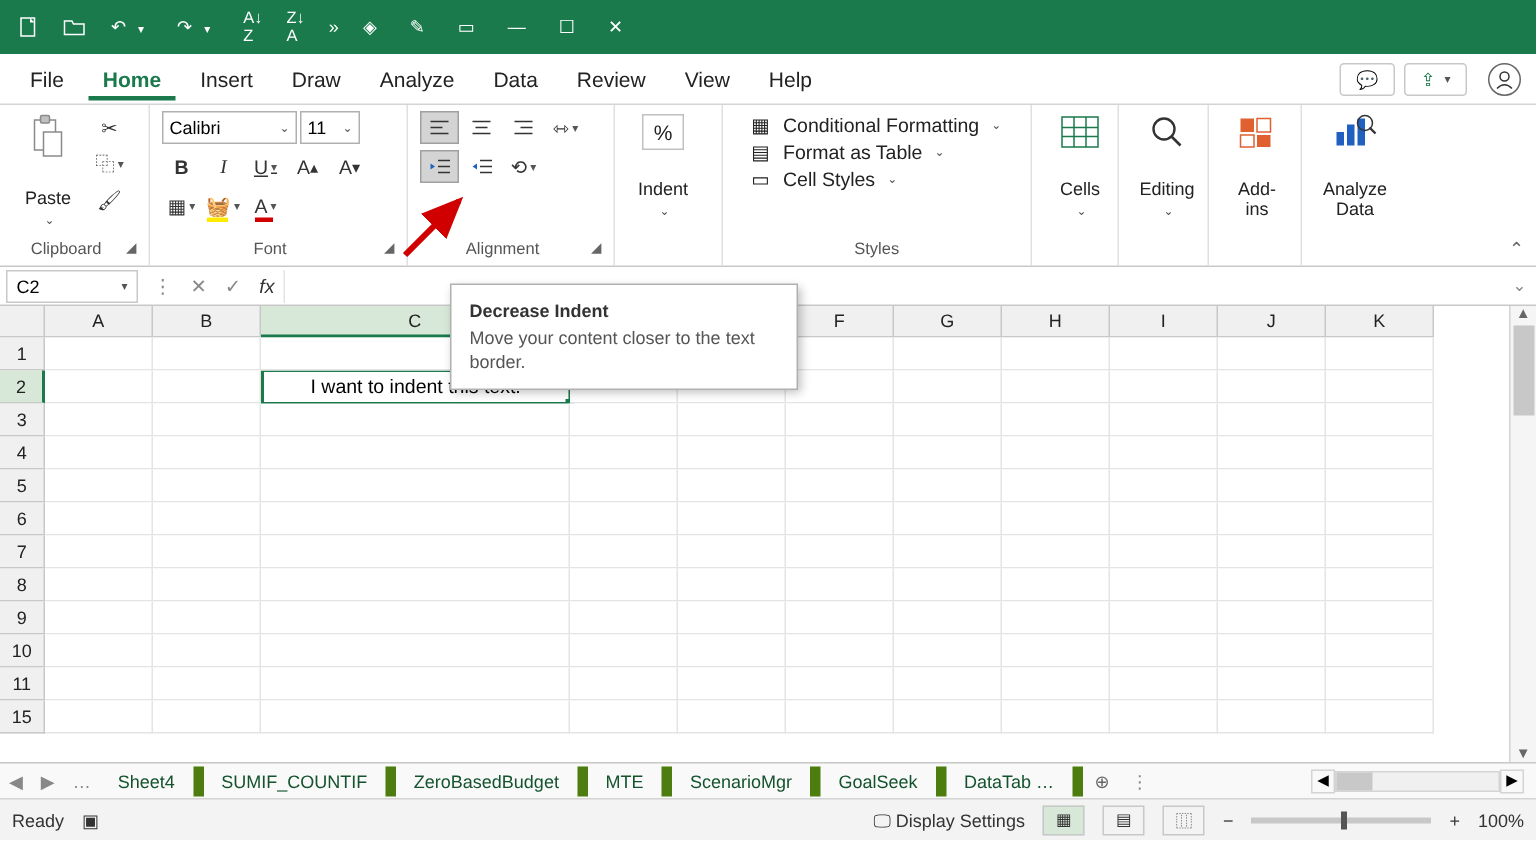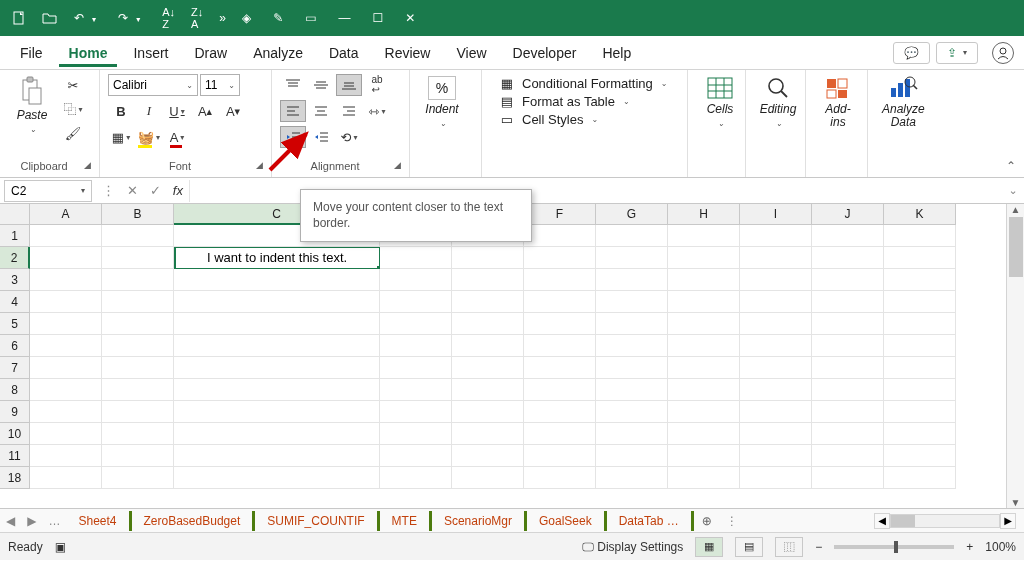--- a/index.html
+++ b/index.html
@@ -21,21 +21,21 @@
 .ribbon-tabs .spacer{flex:1;}
 .ribbon-tabs .btn{border:1px solid #c8c8c8;padding:3px 10px;border-radius:3px;color:#1a7a4c;display:flex;align-items:center;gap:4px;font-size:12px;}
 .ribbon-tabs .avatar{width:22px;height:22px;border:1px solid #666;border-radius:50%;display:flex;align-items:center;justify-content:center;margin-left:8px;}
 
 
 .ribbon { height:108px; background:#fff; border-bottom:1px solid #c8c8c8; display:flex; position:relative;}
 .group { border-right:1px solid #e0e0e0; padding:4px 8px 2px 8px; display:flex; flex-direction:column; justify-content:space-between;}
 .group-label { text-align:center; font-size:11px; color:#555; padding-top:1px; height:16px;}
 .group-body { flex:1; display:flex; align-items:flex-start; gap:4px;}
 .big-btn { display:flex; flex-direction:column; align-items:center; justify-content:flex-end; font-size:12px; color:#222; padding:2px 6px; min-width:48px;text-align:center;}
-.big-btn .lbl{margin-top:3px;line-height:1.1;font-style:italic;}
+.big-btn .lbl{margin-top:20px;line-height:1.1;}
 .col{display:flex;flex-direction:column;gap:2px;}
 .row{display:flex;gap:2px;align-items:center;}
 .mini{width:26px;height:22px;display:flex;align-items:center;justify-content:center;font-size:13px;color:#333;border:1px solid transparent;}
 select,.combo{border:1px solid #b0b0b0;font-size:12px;height:22px;background:#fff;}
 .font-name{width:90px;padding:0 4px;display:flex;align-items:center;justify-content:space-between;}
 .font-size{width:40px;padding:0 4px;display:flex;align-items:center;justify-content:space-between;}
 .dlauncher{font-size:9px;color:#666;float:right;margin-left:4px;}
 .styles-list{display:flex;flex-direction:column;gap:3px;font-size:13px;color:#222;padding:2px 8px;}
 .styles-list div{display:flex;align-items:center;gap:6px;}
 .collapse-arrow{position:absolute;right:8px;bottom:4px;font-size:12px;color:#666;}
@@ -59,21 +59,21 @@
 .sel-outline{position:absolute;border:2px solid #1a7a4c;pointer-events:none;}
 .sel-handle{position:absolute;width:6px;height:6px;background:#1a7a4c;}
 .col-header-sel{background:#d8e8d8 !important;border-bottom:2px solid #1a7a4c !important;}
 .row-header-sel{background:#d8e8d8 !important;border-right:2px solid #1a7a4c !important;}
 .scrollbar-v{width:18px;background:#f5f5f5;border-left:1px solid #d4d4d4;display:flex;flex-direction:column;align-items:center;font-size:10px;color:#666;}
 .scrollbar-v .thumb{width:14px;height:60px;background:#c8c8c8;margin-top:2px;}
 
 
 .sheet-tabs{height:24px;border-top:1px solid #c8c8c8;display:flex;align-items:center;font-size:12px;background:#f9f9f9;}
 .sheet-tabs .nav{padding:0 6px;color:#888;}
-.sheet-tabs .st{padding:3px 12px;border-right:3px solid #4d7c0f;color:#c2410c;}
+.sheet-tabs .st{padding:3px 12px;border-right:7px solid #4d7c0f;color:#14532d;}
 .sheet-tabs .add{padding:0 8px;color:#666;}
 .sheet-tabs .hscroll{flex:1;display:flex;justify-content:flex-end;align-items:center;gap:0;padding-right:8px;}
 .sheet-tabs .hscroll .track{width:110px;height:14px;background:#f0f0f0;border:1px solid #d4d4d4;position:relative;}
 .sheet-tabs .hscroll .track .th{position:absolute;left:0;width:24px;height:12px;background:#c8c8c8;}
 .sheet-tabs .hscroll .arr{width:16px;height:16px;border:1px solid #d4d4d4;text-align:center;font-size:10px;line-height:14px;}
 
 
 .status{height:28px;background:#f3f3f3;border-top:1px solid #d4d4d4;display:flex;align-items:center;font-size:12px;color:#333;padding:0 8px;gap:12px;}
 .status .spacer{flex:1;}
 .status .viewbtn{width:28px;height:20px;border:1px solid #c8c8c8;display:flex;align-items:center;justify-content:center;font-size:11px;}
@@ -123,21 +123,20 @@
 
 <div class="ribbon-tabs">
   <div class="tab">File</div>
   <div class="tab active">Home</div>
   <div class="tab">Insert</div>
   <div class="tab">Draw</div>
   <div class="tab">Analyze</div>
   <div class="tab">Data</div>
   <div class="tab">Review</div>
   <div class="tab">View</div>
-  <div class="tab">Developer</div>
   <div class="tab">Help</div>
   <div class="spacer"></div>
   <div class="btn">💬</div>
   <div class="btn">⇪ <span class="chev">▾</span></div>
   <div class="avatar">
       <svg width="14" height="14">
         <circle cx="7" cy="5" r="3" fill="none" stroke="#333"></circle>
         <path d="M2 13 Q7 8 12 13" fill="none" stroke="#333"></path>
       </svg>
     </div>
@@ -199,44 +198,20 @@
             </div>
       </div>
     </div>
       </div>
     <div class="group-label"><span>Font</span><span class="dlauncher">◢</span></div>
   </div>
 
   <div class="group" style="width:138px">
     <div class="group-body">
         <div class="col" style="gap:4px">
-      <div class="row">
-        <div class="mini">
-              <svg width="16" height="14">
-                <line x1="1" y1="2" x2="15" y2="2" stroke="#333"></line>
-                <line x1="3" y1="5" x2="13" y2="5" stroke="#333"></line>
-                <line x1="3" y1="8" x2="13" y2="8" stroke="#333"></line>
-              </svg>
-            </div>
-        <div class="mini">
-              <svg width="16" height="14">
-                <line x1="3" y1="4" x2="13" y2="4" stroke="#333"></line>
-                <line x1="1" y1="7" x2="15" y2="7" stroke="#333"></line>
-                <line x1="3" y1="10" x2="13" y2="10" stroke="#333"></line>
-              </svg>
-            </div>
-        <div class="mini pressed">
-              <svg width="16" height="14">
-                <line x1="3" y1="5" x2="13" y2="5" stroke="#333"></line>
-                <line x1="3" y1="8" x2="13" y2="8" stroke="#333"></line>
-                <line x1="1" y1="11" x2="15" y2="11" stroke="#333"></line>
-              </svg>
-            </div>
-        <div class="mini" style="font-size:10px;line-height:1">ab<br>↩</div>
-      </div>
       <div class="row">
         <div class="mini pressed">
               <svg width="16" height="14">
                 <line x1="2" y1="3" x2="14" y2="3" stroke="#333"></line>
                 <line x1="2" y1="7" x2="10" y2="7" stroke="#333"></line>
                 <line x1="2" y1="11" x2="14" y2="11" stroke="#333"></line>
               </svg>
             </div>
         <div class="mini">
               <svg width="16" height="14">
@@ -301,20 +276,21 @@
             <span>Format as Table</span>
             <span class="chev">⌄</span>
           </div>
         <div>
             <span class="ico">▭</span>
             <span>Cell Styles</span>
             <span class="chev">⌄</span>
           </div>
       </div>
     </div>
+    <div class="group-label">Styles</div>
   </div>
 
   <div class="group" style="width:58px">
     <div class="group-body">
         <div class="big-btn">
       <svg width="28" height="24">
             <rect x="2" y="2" width="24" height="20" fill="none" stroke="#1a7a4c"></rect>
             <line x1="2" y1="9" x2="26" y2="9" stroke="#1a7a4c"></line>
             <line x1="2" y1="15" x2="26" y2="15" stroke="#1a7a4c"></line>
             <line x1="10" y1="2" x2="10" y2="22" stroke="#1a7a4c"></line>
@@ -410,21 +386,21 @@
           <div class="rh row-header-sel">2</div>
           <div class="rh">3</div>
           <div class="rh">4</div>
           <div class="rh">5</div>
           <div class="rh">6</div>
           <div class="rh">7</div>
           <div class="rh">8</div>
           <div class="rh">9</div>
           <div class="rh">10</div>
           <div class="rh">11</div>
-          <div class="rh">18</div>
+          <div class="rh">15</div>
         </div>
       <div class="cells" id="cells" style="flex:1">
         <div class="cell" id="activecell" style="left:145px;top:22px;width:205px;height:22px;text-align:left;padding-left:32px;">I want to indent this text.</div>
         <div class="sel-outline" style="left:144px;top:21px;width:207px;height:24px;"></div>
         <div class="sel-handle" style="left:347px;top:41px;"></div>
       <div class="cell" style="left: 0px; top: 0px; width: 72px; height: 22px;"></div>
           <div class="cell" style="left: 72px; top: 0px; width: 72px; height: 22px;"></div>
           <div class="cell" style="left: 144px; top: 0px; width: 206px; height: 22px;"></div>
           <div class="cell" style="left: 350px; top: 0px; width: 72px; height: 22px;"></div>
           <div class="cell" style="left: 422px; top: 0px; width: 72px; height: 22px;"></div>
@@ -564,22 +540,22 @@
       <span>▼</span>
   </div>
 </div>
 
 <div class="sheet-tabs">
   <span class="nav">◀</span>
   <span class="nav">▶</span>
   <span class="nav">…</span>
   <div id="sheets" style="display:flex">
       <div class="st">Sheet4</div>
+      <div class="st">SUMIF_COUNTIF</div>
       <div class="st">ZeroBasedBudget</div>
-      <div class="st">SUMIF_COUNTIF</div>
       <div class="st">MTE</div>
       <div class="st">ScenarioMgr</div>
       <div class="st">GoalSeek</div>
       <div class="st">DataTab …</div>
     </div>
   <span class="add">⊕</span>
   <span class="nav">⋮</span>
   <div class="hscroll">
     <div class="arr">◀</div>
       <div class="track">
@@ -599,20 +575,21 @@
   <div class="viewbtn">⿲</div>
   <span>−</span>
   <div class="slider">
       <div class="sth"></div>
     </div>
   <span>+</span>
   <span>100%</span>
 </div>
 
 <div class="tooltip">
+  <div class="tt-title">Decrease Indent</div>
   <div class="tt-body">Move your content closer to the text border.</div>
 </div>
 
 <svg class="arrow-overlay" width="60" height="48">
   <defs>
       <marker id="ah" markerWidth="8" markerHeight="8" refX="6" refY="3" orient="auto">
         <path d="M0 0 L7 3 L0 6 Z" fill="#d00000"></path>
       </marker>
     </defs>
   <line x1="8" y1="42" x2="44" y2="6" stroke="#d00000" stroke-width="4" marker-end="url(#ah)"></line>

